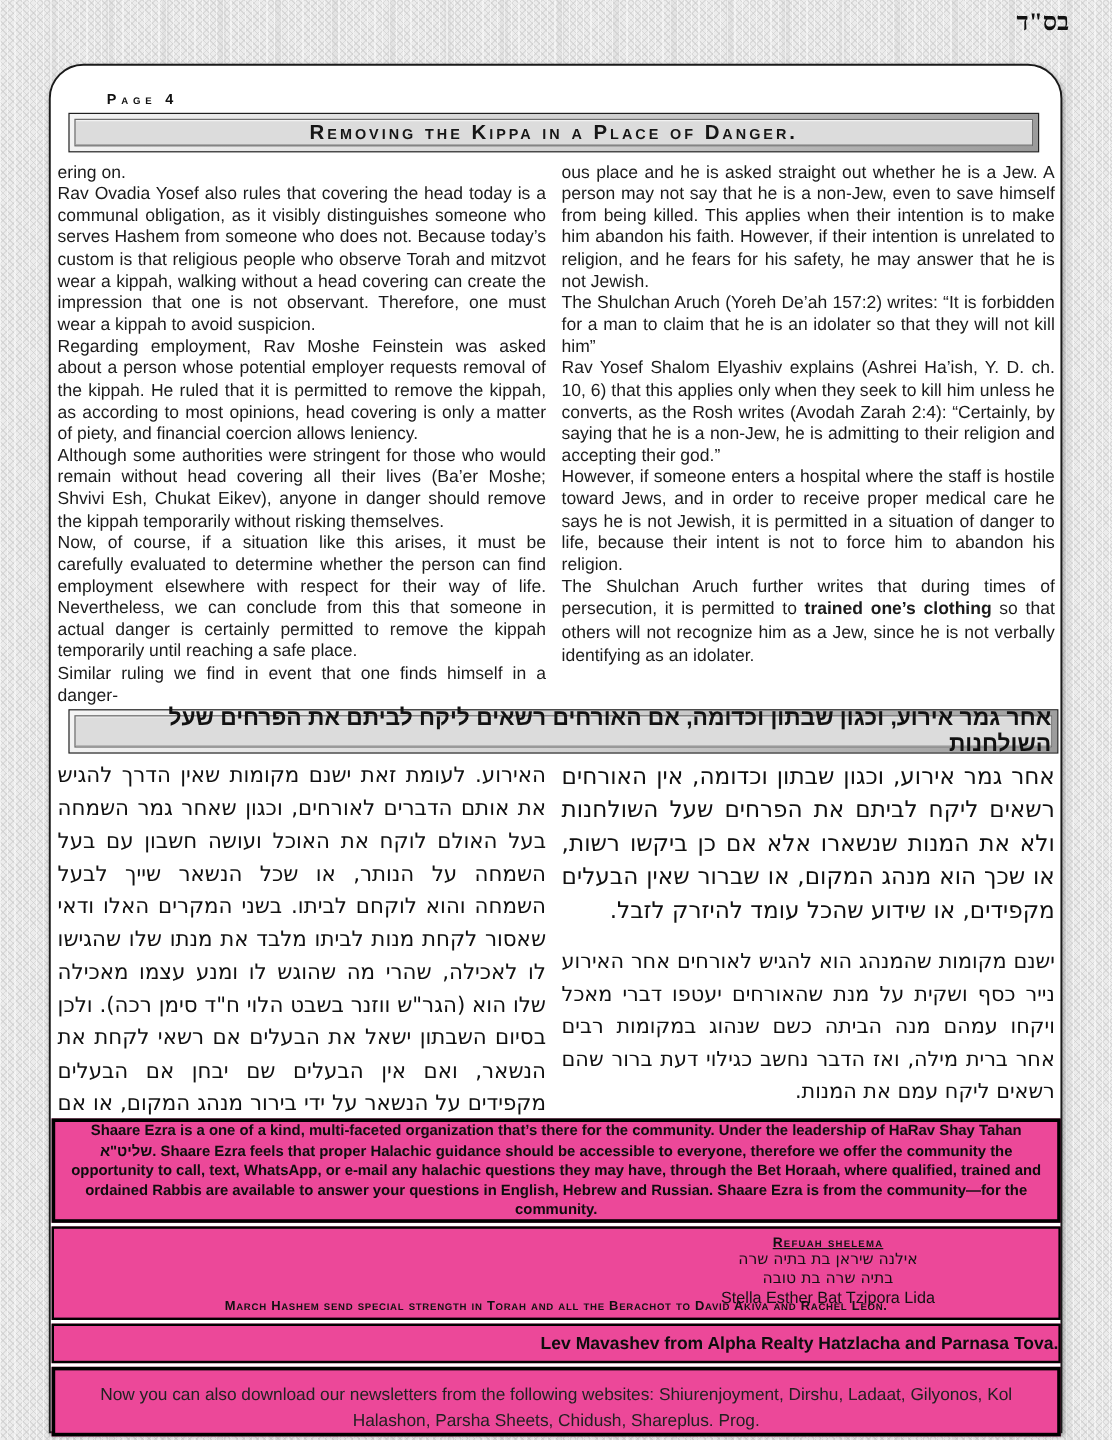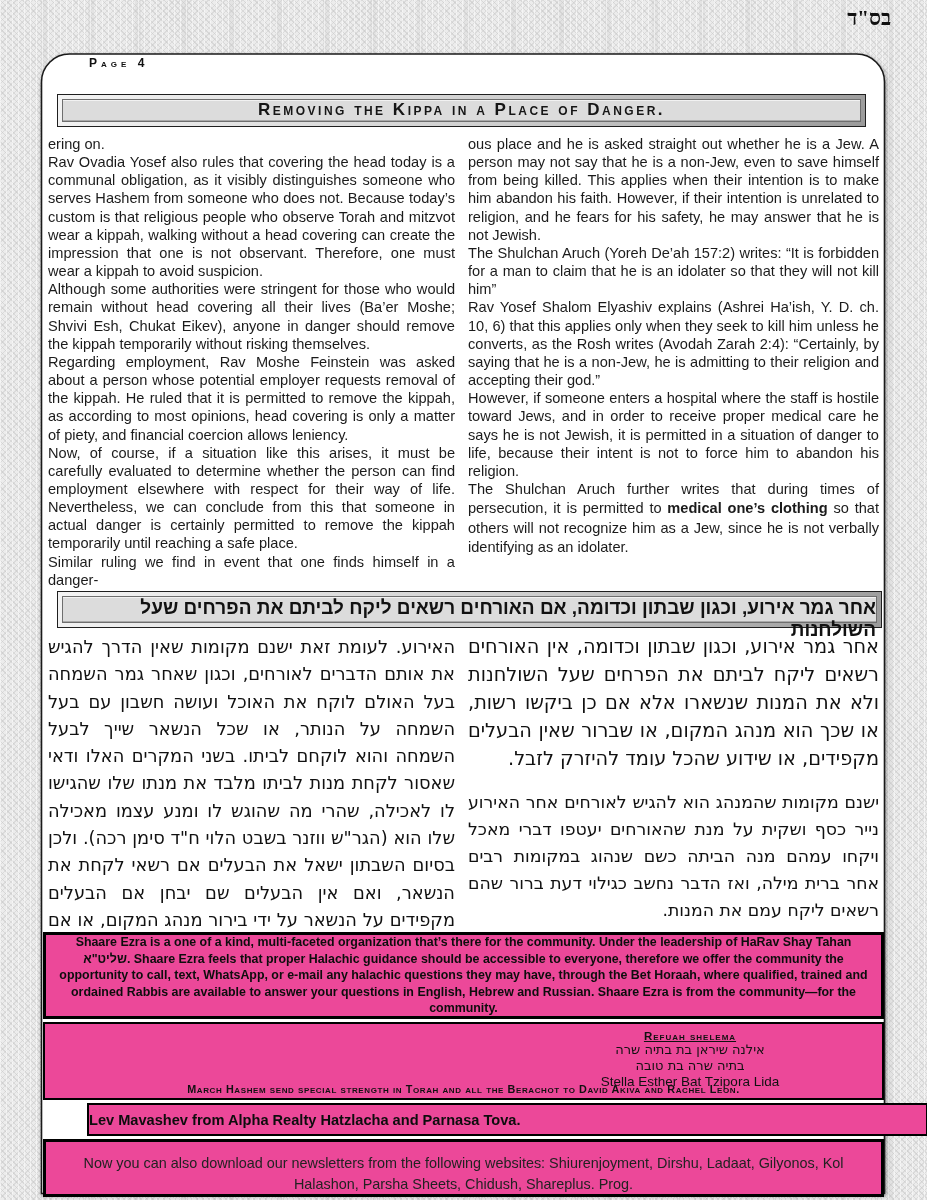--- a/index.html
+++ b/index.html
@@ -12,28 +12,28 @@
       repeating-linear-gradient(45deg, rgba(200,200,200,.55) 0 1px, rgba(200,200,200,0) 1px 4px),
       repeating-linear-gradient(-45deg, rgba(205,205,205,.55) 0 1px, rgba(205,205,205,0) 1px 4px),
       repeating-linear-gradient(90deg, #ececec 0 41px, #e3e3e3 41px 47px);
   }
   .abs{position:absolute;}
   
   #page-shape{position:absolute;left:0;top:0;filter:drop-shadow(1px 2px 2px rgba(0,0,0,.38));}
   
   #bsd{right:36px;top:6px;font-family:"Liberation Serif","DejaVu Serif","DejaVu Sans",serif;
        font-size:21px;color:#111;font-weight:600;}
-  #page-label{left:89px;top:56px;font-size:12px;font-weight:bold;letter-spacing:4px;
+  #page-label{left:89px;top:76px;font-size:12px;font-weight:bold;letter-spacing:4px;
        font-variant:small-caps;color:#111;}
   
   .bevelbar{border:1px solid #1f1f1f;background:linear-gradient(135deg,#f4f4f4 0%,#cfcfcf 55%,#9a9a9a 100%);
        padding:4px;box-sizing:border-box;}
   .bevelbar .in{border:1px solid #6e6e6e;background:#dcdcdc;height:100%;box-sizing:border-box;
        box-shadow:inset 0 1px 0 #f2f2f2, inset 0 -1px 0 #aaa;
-       display:flex;align-items:flex-start;justify-content:center;}
+       display:flex;align-items:center;justify-content:center;}
   #title-en{left:57px;top:94px;width:809px;height:33px;}
   #title-en .in span{font-size:17px;font-weight:bold;letter-spacing:2.5px;font-variant:small-caps;color:#161616;}
   #title-he{left:57px;top:591px;width:825px;height:37px;}
   #title-he .in span{font-size:19px;font-weight:bold;color:#111;direction:rtl;}
   
   .encol{top:135px;color:#1b1b1b;}
   .encol p{margin:0;font-size:14.6px;line-height:18.15px;text-align:justify;}
   #encol-left{left:48px;width:407px;}
   #encol-right{left:468px;width:411px;}
   #encol-right p.loose{line-height:19.5px;}
@@ -54,21 +54,21 @@
   .ded-col{position:absolute;top:6px;text-align:center;color:#111;}
   #ded-left{left:60px;width:310px;}
   #ded-right{left:470px;width:350px;}
   .ded-head{font-size:11.5px;font-weight:bold;font-variant:small-caps;letter-spacing:1px;
        text-decoration:underline;}
   .ded-heb{font-size:13px;direction:rtl;font-family:"DejaVu Sans",sans-serif;line-height:16px;}
   .ded-serif{font-family:"Liberation Serif","DejaVu Serif",serif;font-size:13.5px;line-height:15.5px;}
   .ded-sans{font-size:13.5px;line-height:16px;}
   #blessing{position:absolute;left:0;right:0;bottom:3px;text-align:center;font-size:10.8px;
        font-weight:bold;font-variant:small-caps;letter-spacing:.6px;color:#111;}
-  #lev-box{top:1103px;height:33px;border:2px solid #000;display:flex;align-items:center;justify-content:flex-start;margin-left:44px;}
+  #lev-box{top:1103px;height:33px;border:2px solid #000;display:flex;align-items:center;justify-content:flex-end;}
   #lev-box span{font-size:14.6px;font-weight:bold;color:#0d0d0d;}
   #download-box{top:1139px;height:58px;border:3px solid #000;display:flex;align-items:flex-end;}
   #download-box p{margin:0;padding:0 30px;font-size:14.4px;line-height:20.5px;text-align:center;color:#222;}
 </style>
 </head>
 <body>
 
 <svg id="page-shape" width="927" height="1200" viewBox="0 0 927 1200">
   <path d="M 41.5,1193.5 L 41.5,82 A 28,28 0 0 1 69.5,54 L 856.5,54 A 28,28 0 0 1 884.5,82 L 884.5,1193.5 Z" fill="#ffffff" stroke="#1a1a1a" stroke-width="1.6"></path>
 </svg>
@@ -78,32 +78,32 @@
 
 <div id="title-en" class="abs bevelbar">
   <div class="in">
       <span>Removing the Kippa in a Place of Danger.</span>
     </div>
 </div>
 
 <div id="encol-left" class="abs encol">
   <p>ering on.</p>
   <p>Rav Ovadia Yosef also rules that covering the head today is a communal obligation, as it visibly distinguishes someone who serves Hashem from someone who does not. Because today’s custom is that religious people who observe Torah and mitzvot wear a kippah, walking without a head covering can create the impression that one is not observant. Therefore, one must wear a kippah to avoid suspicion.</p>
+  <p>Regarding employment, Rav Moshe Feinstein was asked about a person whose potential employer requests removal of the kippah. He ruled that it is permitted to remove the kippah, as according to most opinions, head covering is only a matter of piety, and financial coercion allows leniency.</p>
   <p>Although some authorities were stringent for those who would remain without head covering all their lives (Ba’er Moshe; Shvivi Esh, Chukat Eikev), anyone in danger should remove the kippah temporarily without risking themselves.</p>
-  <p>Regarding employment, Rav Moshe Feinstein was asked about a person whose potential employer requests removal of the kippah. He ruled that it is permitted to remove the kippah, as according to most opinions, head covering is only a matter of piety, and financial coercion allows leniency.</p>
   <p>Now, of course, if a situation like this arises, it must be carefully evaluated to determine whether the person can find employment elsewhere with respect for their way of life. Nevertheless, we can conclude from this that someone in actual danger is certainly permitted to remove the kippah temporarily until reaching a safe place.</p>
   <p>Similar ruling we find in event that one finds himself in a danger-</p>
 </div>
 
 <div id="encol-right" class="abs encol">
   <p>ous place and he is asked straight out whether he is a Jew. A person may not say that he is a non-Jew, even to save himself from being killed. This applies when their intention is to make him abandon his faith. However, if their intention is unrelated to religion, and he fears for his safety, he may answer that he is not Jewish.</p>
   <p>The Shulchan Aruch (Yoreh De’ah 157:2) writes: “It is forbidden for a man to claim that he is an idolater so that they will not kill him”</p>
   <p>Rav Yosef Shalom Elyashiv explains (Ashrei Ha’ish, Y. D. ch. 10, 6) that this applies only when they seek to kill him unless he converts, as the Rosh writes (Avodah Zarah 2:4): “Certainly, by saying that he is a non-Jew, he is admitting to their religion and accepting their god.”</p>
   <p>However, if someone enters a hospital where the staff is hostile toward Jews, and in order to receive proper medical care he says he is not Jewish, it is permitted in a situation of danger to life, because their intent is not to force him to abandon his religion.</p>
-  <p class="loose"><span>The Shulchan Aruch further writes that during times of persecution, it is permitted to </span><b>medical one’s clothing</b><span> so that others will not recognize him as a Jew, since he is not verbally identifying as an idolater.</span></p>
+  <p class="loose"><span>The Shulchan Aruch further writes that during times of persecution, it is permitted to </span><b>trained one’s clothing</b><span> so that others will not recognize him as a Jew, since he is not verbally identifying as an idolater.</span></p>
 </div>
 
 <div id="title-he" class="abs bevelbar">
   <div class="in">
       <span>אחר גמר אירוע, וכגון שבתון וכדומה, אם האורחים רשאים ליקח לביתם את הפרחים שעל השולחנות</span>
     </div>
 </div>
 
 <div id="hebcol-right" class="abs hebcol">
   <p class="lead">אחר גמר אירוע, וכגון שבתון וכדומה, אין האורחים רשאים ליקח לביתם את הפרחים שעל השולחנות ולא את המנות שנשארו אלא אם כן ביקשו רשות, או שכך הוא מנהג המקום, או שברור שאין הבעלים מקפידים, או שידוע שהכל עומד להיזרק לזבל.</p>

